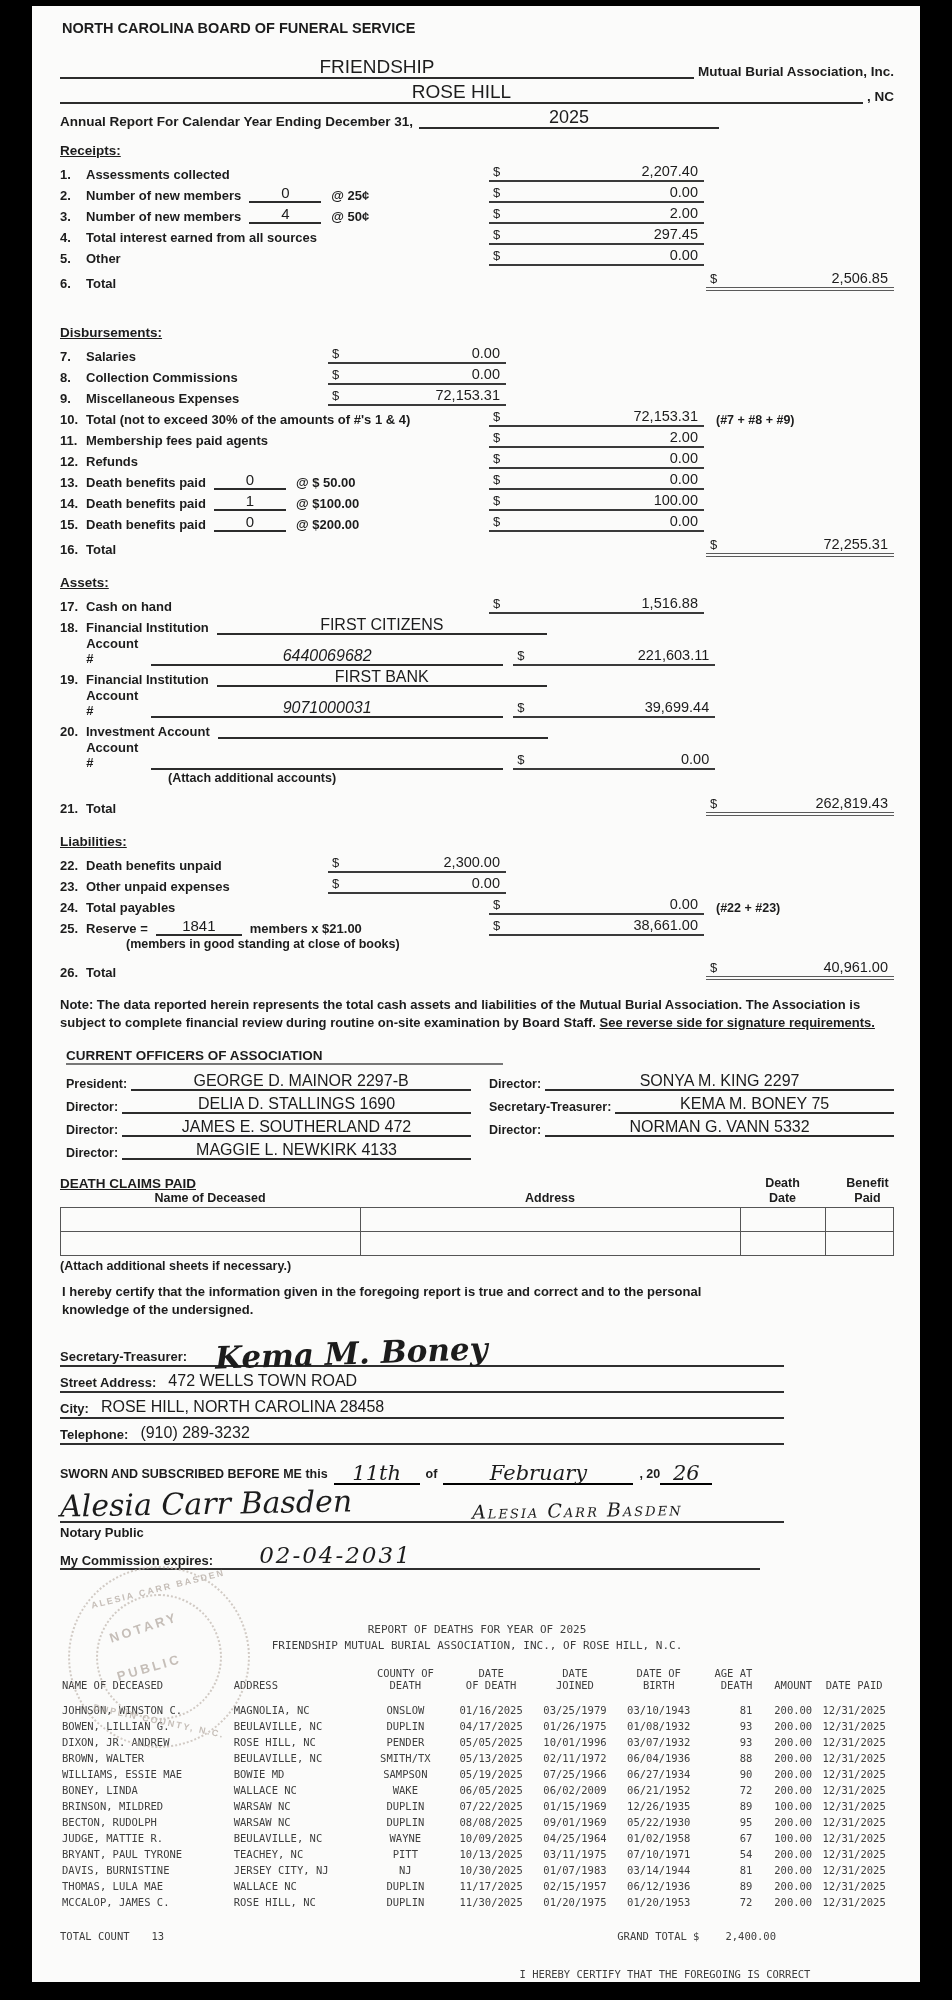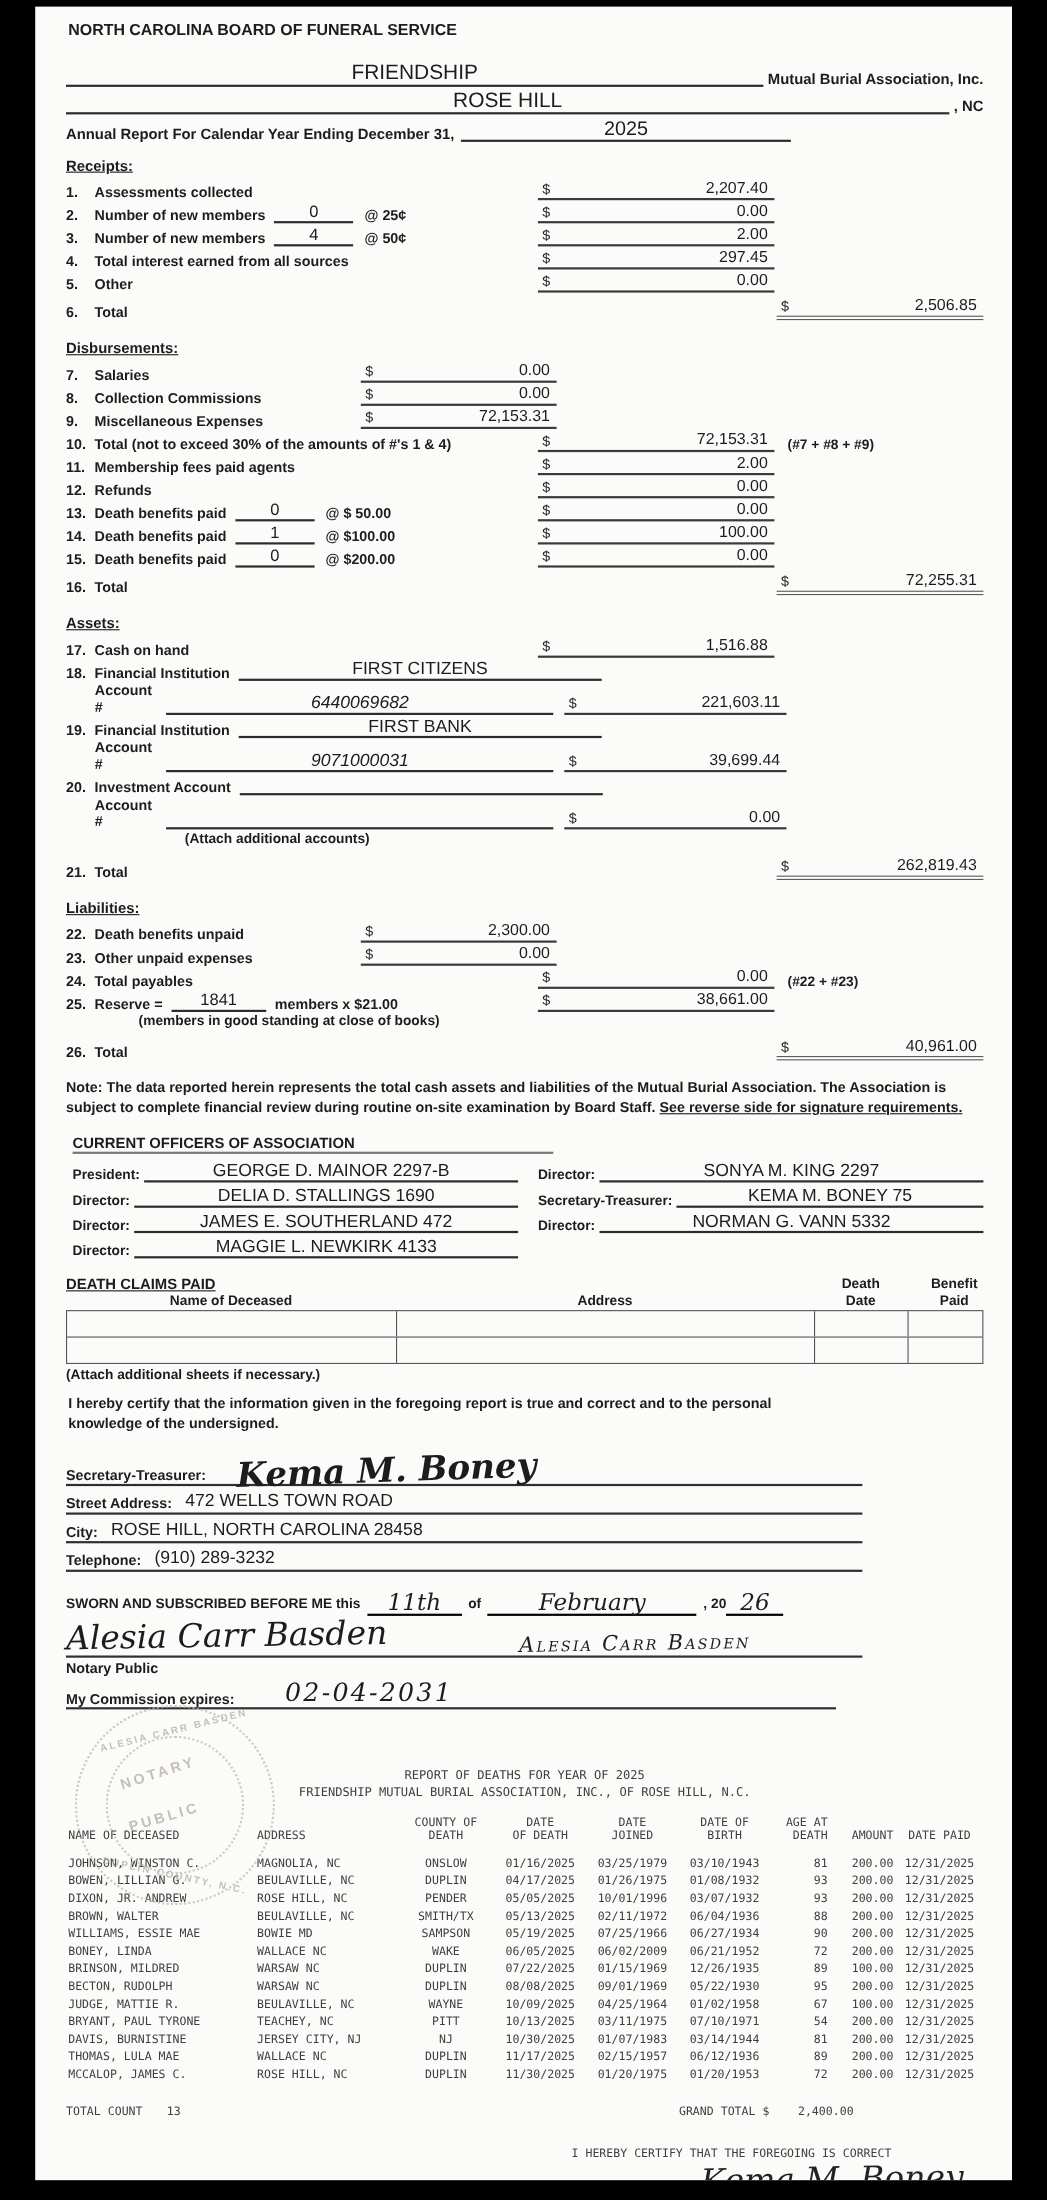--- a/index.html
+++ b/index.html
@@ -202,21 +202,21 @@
       <span class="num">6.</span>
       <span>Total</span>
       <span class="grow"></span>
       <span class="money tot">
           <span class="d">$</span>
           <span class="amt">2,506.85</span>
         </span>
     </div>
   </div>
 
-  <div class="sec" style="margin-top:18px;">
+  <div class="sec" style="margin-top:34px;">
     <div class="sec-h">Disbursements:</div>
 
     <div class="row">
       <span class="num">7.</span>
       <span class="lblw">Salaries</span>
       <span class="money imoney">
           <span class="d">$</span>
           <span class="amt">0.00</span>
         </span>
       <span class="grow"></span>

